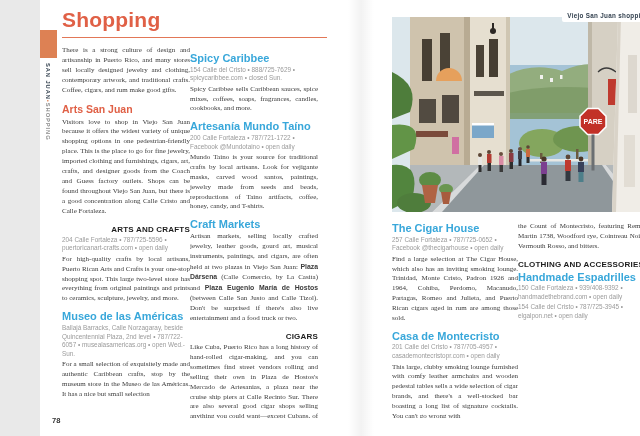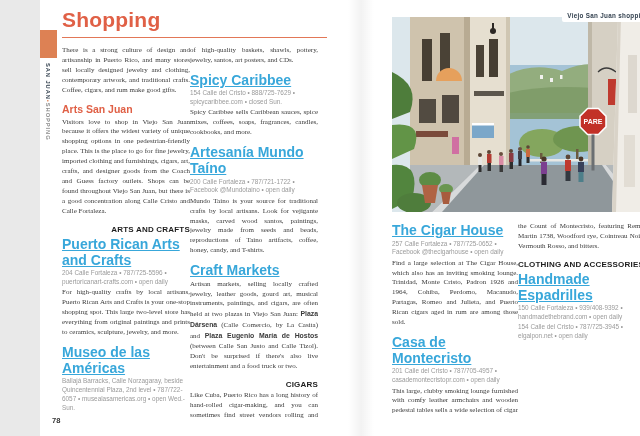--- a/index.html
+++ b/index.html
@@ -38,22 +38,22 @@
   .body-p{font-size:7px;line-height:9.9px;text-align:justify;margin:0 0 2px 0;}
   .subhead{
     font-family:"Liberation Sans",sans-serif;font-weight:bold;font-size:10.5px;
     color:#e06046;margin:7px 0 3px 0;
   }
   .sechead{
     font-family:"Liberation Sans",sans-serif;font-weight:bold;font-size:8px;
     color:#1d1d1d;letter-spacing:.2px;margin:8px 0 2px 0;text-align:right;
   }
   .lname{
-    font-family:"Liberation Sans",sans-serif;font-weight:bold;font-size:14px;
-    color:#38a7da;margin:6px 0 1.5px 0;text-decoration:underline;
+    font-family:"Liberation Sans",sans-serif;font-weight:bold;font-size:11px;
+    color:#38a7da;margin:6px 0 1.5px 0;
   }
   .ldet{
     font-family:"Liberation Sans",sans-serif;font-size:6.4px;line-height:8.8px;
     color:#9a9a9a;margin:0 0 1.5px 0;
   }
   .first{margin-top:0;}
   .bold-inline{font-weight:bold;font-family:"Liberation Sans",sans-serif;font-size:6.9px;}
   
   .photo-wrap{position:absolute;left:352px;top:17px;width:260px;height:195px;}
   .photo-wrap svg{display:block;}
@@ -83,28 +83,27 @@
   <div class="gutter"></div>
 
   <div class="left-page">
     <div class="page-title">Shopping</div>
     <div class="cols">
       <div class="col">
         <p class="body-p first">There is a strong culture of design and artisanship in Puerto Rico, and many stores sell locally designed jewelry and clothing, contemporary artwork, and traditional crafts. Coffee, cigars, and rum make good gifts.</p>
         <div class="subhead">Arts San Juan</div>
         <p class="body-p">Visitors love to shop in Viejo San Juan because it offers the widest variety of unique shopping options in one pedestrian-friendly place. This is the place to go for fine jewelry, imported clothing and furnishings, cigars, art, crafts, and designer goods from the Coach and Guess factory outlets. Shops can be found throughout Viejo San Juan, but there is a good concentration along Calle Cristo and Calle Fortaleza.</p>
         <div class="sechead">ARTS AND CRAFTS</div>
-        <div class="lname first">Puerto Rican Arts and Crafts</div>
         <div class="ldet">204 Calle Fortaleza • 787/725-5596 • puertoricanart-crafts.com • open daily</div>
         <p class="body-p">For high-quality crafts by local artisans, Puerto Rican Arts and Crafts is your one-stop shopping spot. This large two-level store has everything from original paintings and prints to ceramics, sculpture, jewelry, and more.</p>
         <div class="lname">Museo de las Américas</div>
         <div class="ldet">Ballajá Barracks, Calle Norzagaray, beside Quincentennial Plaza, 2nd level • 787/722-6057 • musealasamericas.org • open Wed.-Sun.</div>
+        <p class="body-p">For a small selection of exquisitely made and authentic Caribbean crafts, stop by the museum store in the Museo de las Américas. It has a nice but small selection</p>
       </div>
       <div class="col">
-        <p class="body-p first">of high-quality baskets, shawls, pottery, jewelry, santos, art posters, and CDs.</p>
         <div class="lname">Spicy Caribbee</div>
         <div class="ldet">154 Calle del Cristo • 888/725-7629 • spicycaribbee.com • closed Sun.</div>
         <p class="body-p">Spicy Caribbee sells Caribbean sauces, spice mixes, coffees, soaps, fragrances, candles, cookbooks, and more.</p>
         <div class="lname">Artesanía Mundo Taíno</div>
         <div class="ldet">200 Calle Fortaleza • 787/721-1722 • Facebook @Mundotaino • open daily</div>
         <p class="body-p">Mundo Taino is your source for traditional crafts by local artisans. Look for vejigante masks, carved wood santos, paintings, jewelry made from seeds and beads, reproductions of Taino artifacts, coffee, honey, candy, and T-shirts.</p>
         <div class="lname">Craft Markets</div>
         <p class="body-p"><span>Artisan markets, selling locally crafted jewelry, leather goods, gourd art, musical instruments, paintings, and cigars, are often held at two plazas in Viejo San Juan: </span><span class="bold-inline">Plaza Dársena</span><span> (Calle Comercio, by La Casita) and </span><span class="bold-inline">Plaza Eugenio María de Hostos</span><span> (between Calle San Justo and Calle Tizol). Don't be surprised if there's also live entertainment and a food truck or two.</span></p>
         <div class="sechead">CIGARS</div>
         <p class="body-p">Like Cuba, Puerto Rico has a long history of hand-rolled cigar-making, and you can sometimes find street vendors rolling and selling their own in Plaza de Hostos's Mercado de Artesanias, a plaza near the cruise ship piers at Calle Recinto Sur. There are also several good cigar shops selling anything you could want—except Cubans, of course.</p>

